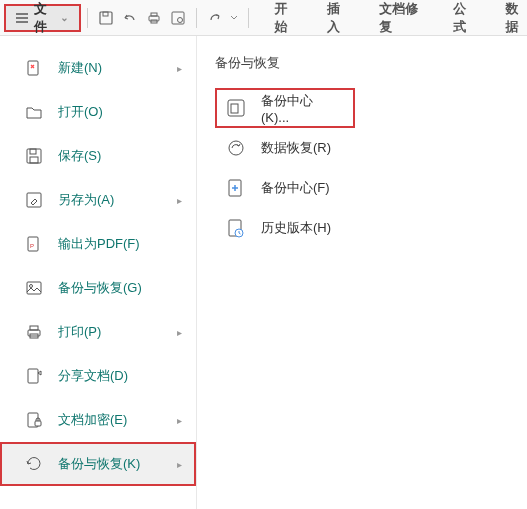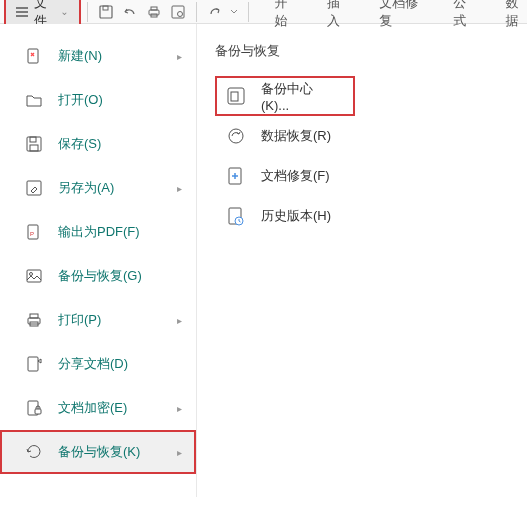--- a/index.html
+++ b/index.html
@@ -1,18 +1,18 @@
 <!DOCTYPE html>
 <html><head>
 <meta charset="utf-8">
 <style>
   * { box-sizing: border-box; margin: 0; padding: 0; }
   body { font-family: "Microsoft YaHei", sans-serif; font-size: 13px; color: #333; background: #fff; width: 527px; height: 509px; overflow: hidden; }
   
-  .toolbar { display: flex; align-items: center; height: 24px; border-bottom: 1px solid #e0e0e0; background: #f9f9f9; }
+  .toolbar { display: flex; align-items: center; height: 36px; border-bottom: 1px solid #e0e0e0; background: #f9f9f9; font-weight: bold; }
   .file-btn { display: flex; align-items: center; height: 28px; padding: 0 10px; margin: 2px 0 2px 4px; background: #e8e8e8; border: 2px solid #d4393c; cursor: pointer; }
   .file-btn .hamburger { margin-right: 6px; }
   .file-btn .chev { margin-left: 6px; color: #888; font-size: 10px; }
   .tb-sep { width: 1px; height: 20px; background: #d0d0d0; margin: 0 6px; }
   .tb-icon { width: 20px; height: 20px; display: flex; align-items: center; justify-content: center; margin: 0 3px; cursor: pointer; color: #555; }
   .tb-tabs { display: flex; margin-left: 20px; gap: 31px; color: #555; }
   .tb-tab { cursor: pointer; }
   
   .main { display: flex; height: calc(509px - 36px); }
   .left-col { width: 197px; border-right: 1px solid #e8e8e8; padding-top: 10px; background: #fff; }
@@ -231,21 +231,21 @@
       <span>数据恢复(R)</span>
     </div>
 
     <div class="sub-item">
       <span class="si-icon">
           <svg width="20" height="20">
             <rect x="3" y="2" width="12" height="16" rx="1" fill="none" stroke="#555"></rect>
             <path d="M9 7v6M6 10h6" stroke="#4a90e2" stroke-width="1.5"></path>
           </svg>
         </span>
-      <span>文档修复(F)</span>
+      <span>备份中心(F)</span>
     </div>
 
     <div class="sub-item">
       <span class="si-icon">
           <svg width="20" height="20">
             <rect x="3" y="2" width="12" height="16" rx="1" fill="none" stroke="#555"></rect>
             <circle cx="13" cy="15" r="4" fill="#fff" stroke="#4a90e2"></circle>
             <path d="M13 13v2l1.5 1" stroke="#4a90e2" fill="none"></path>
           </svg>
         </span>

